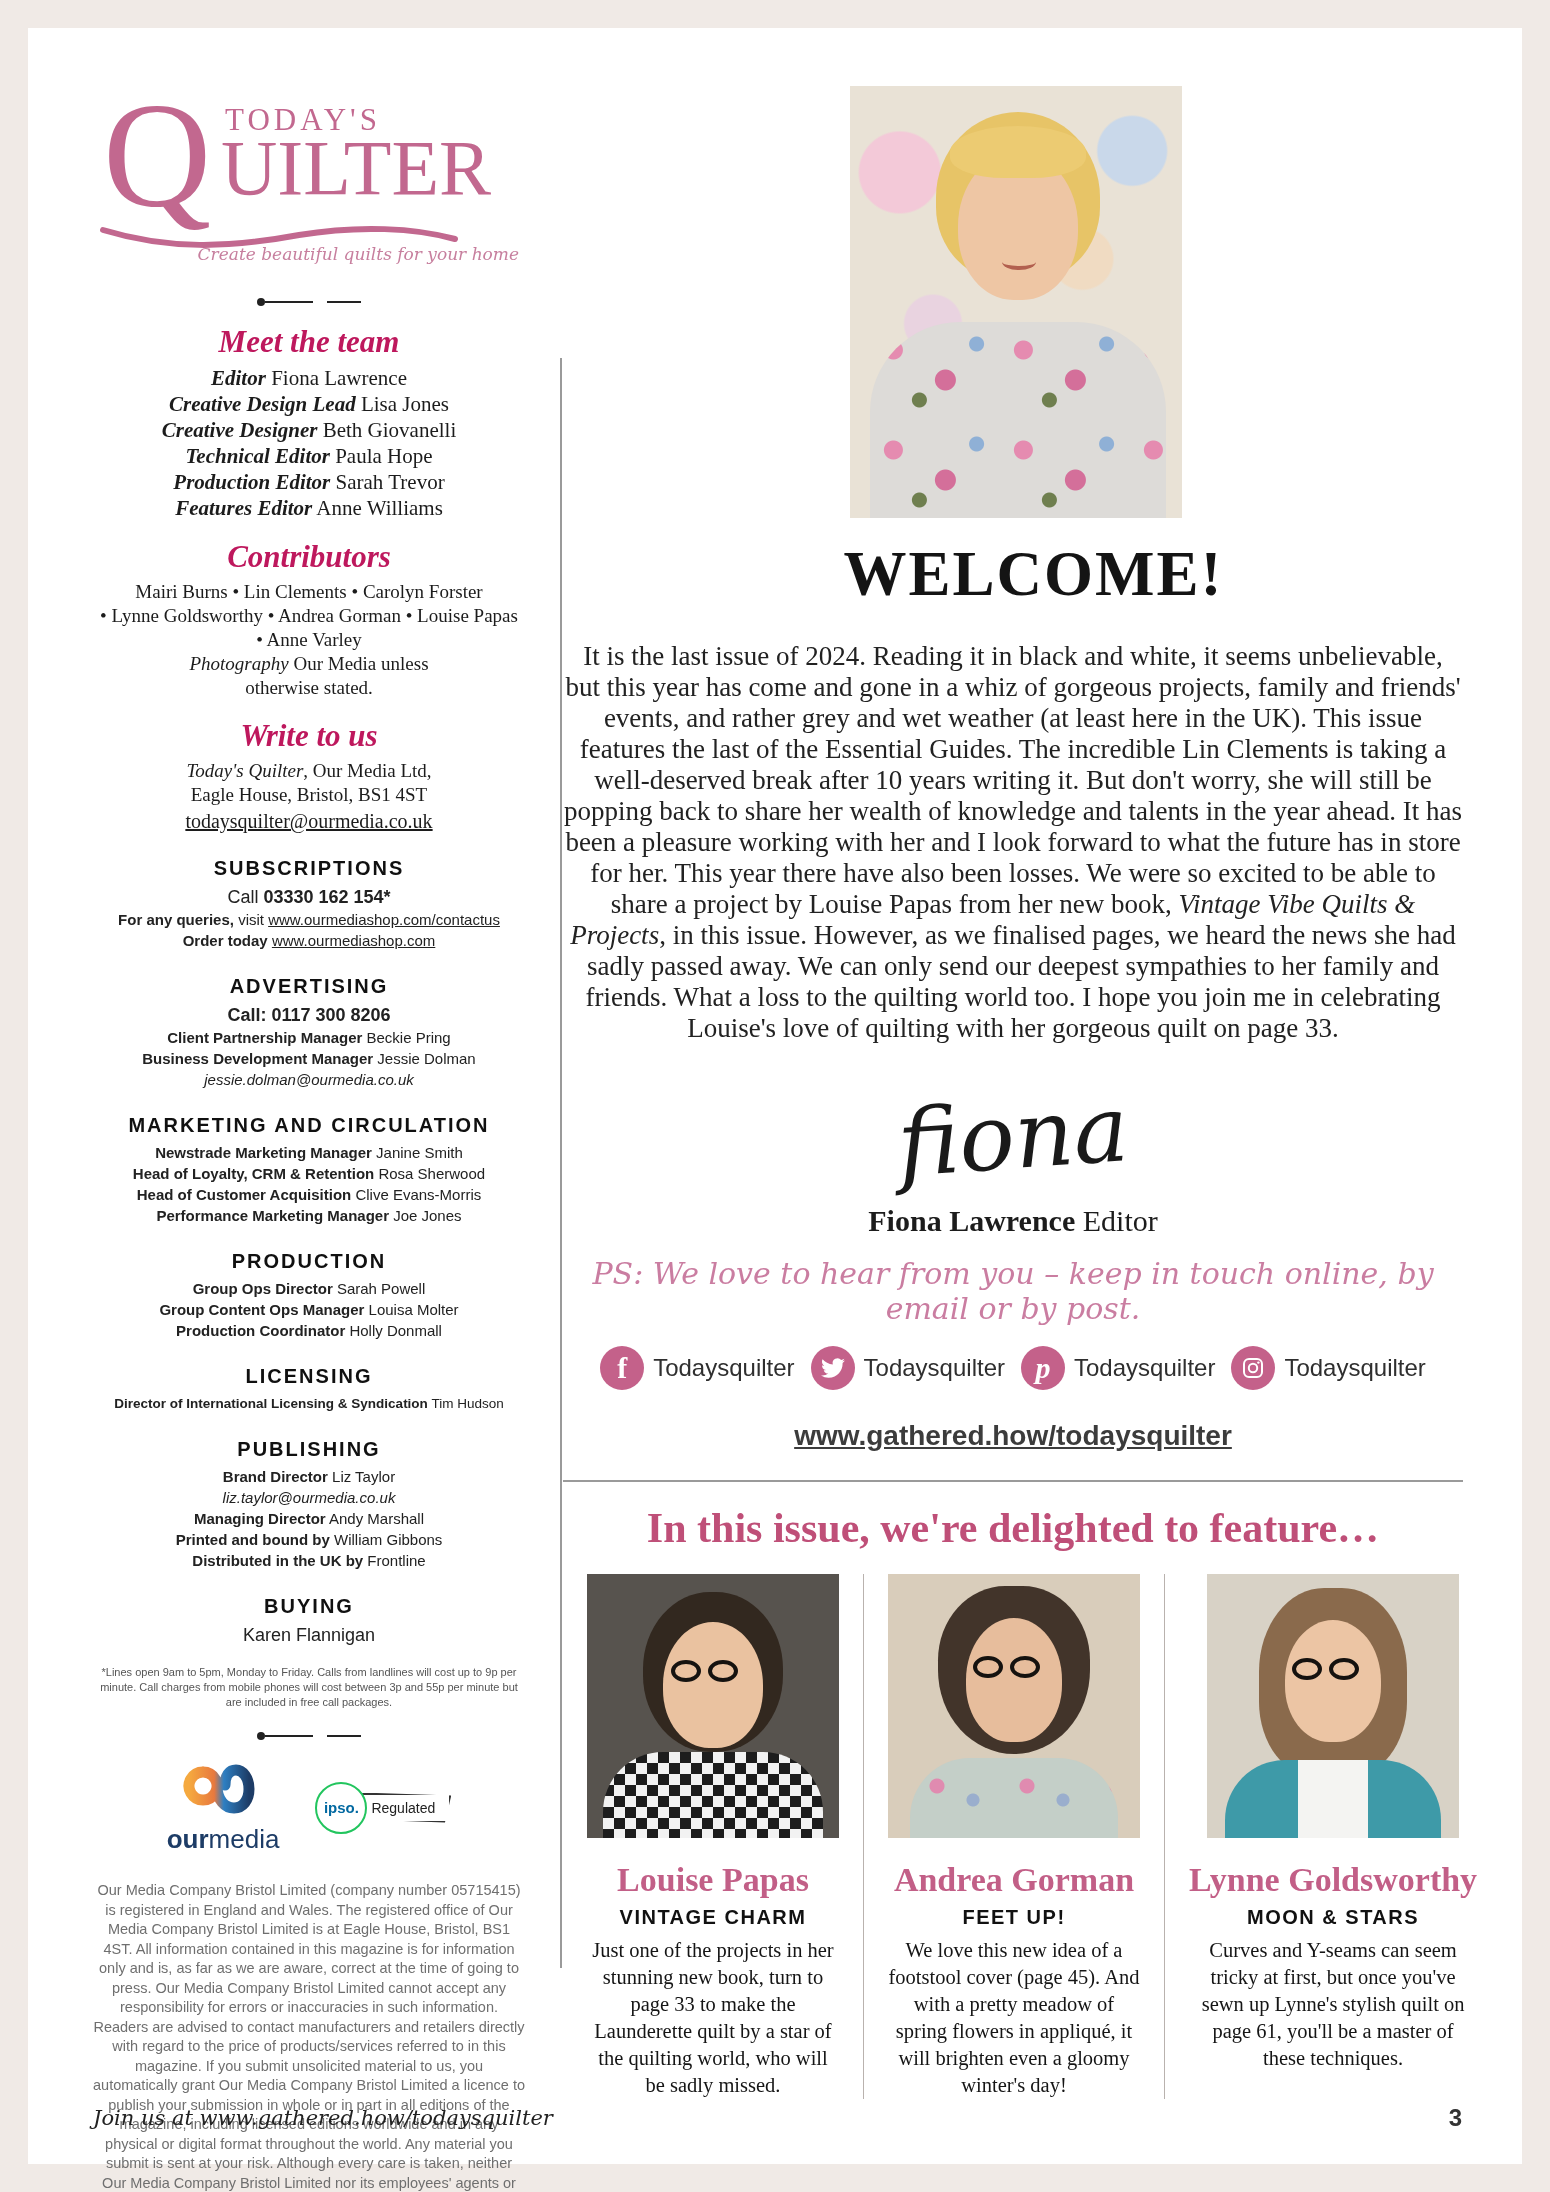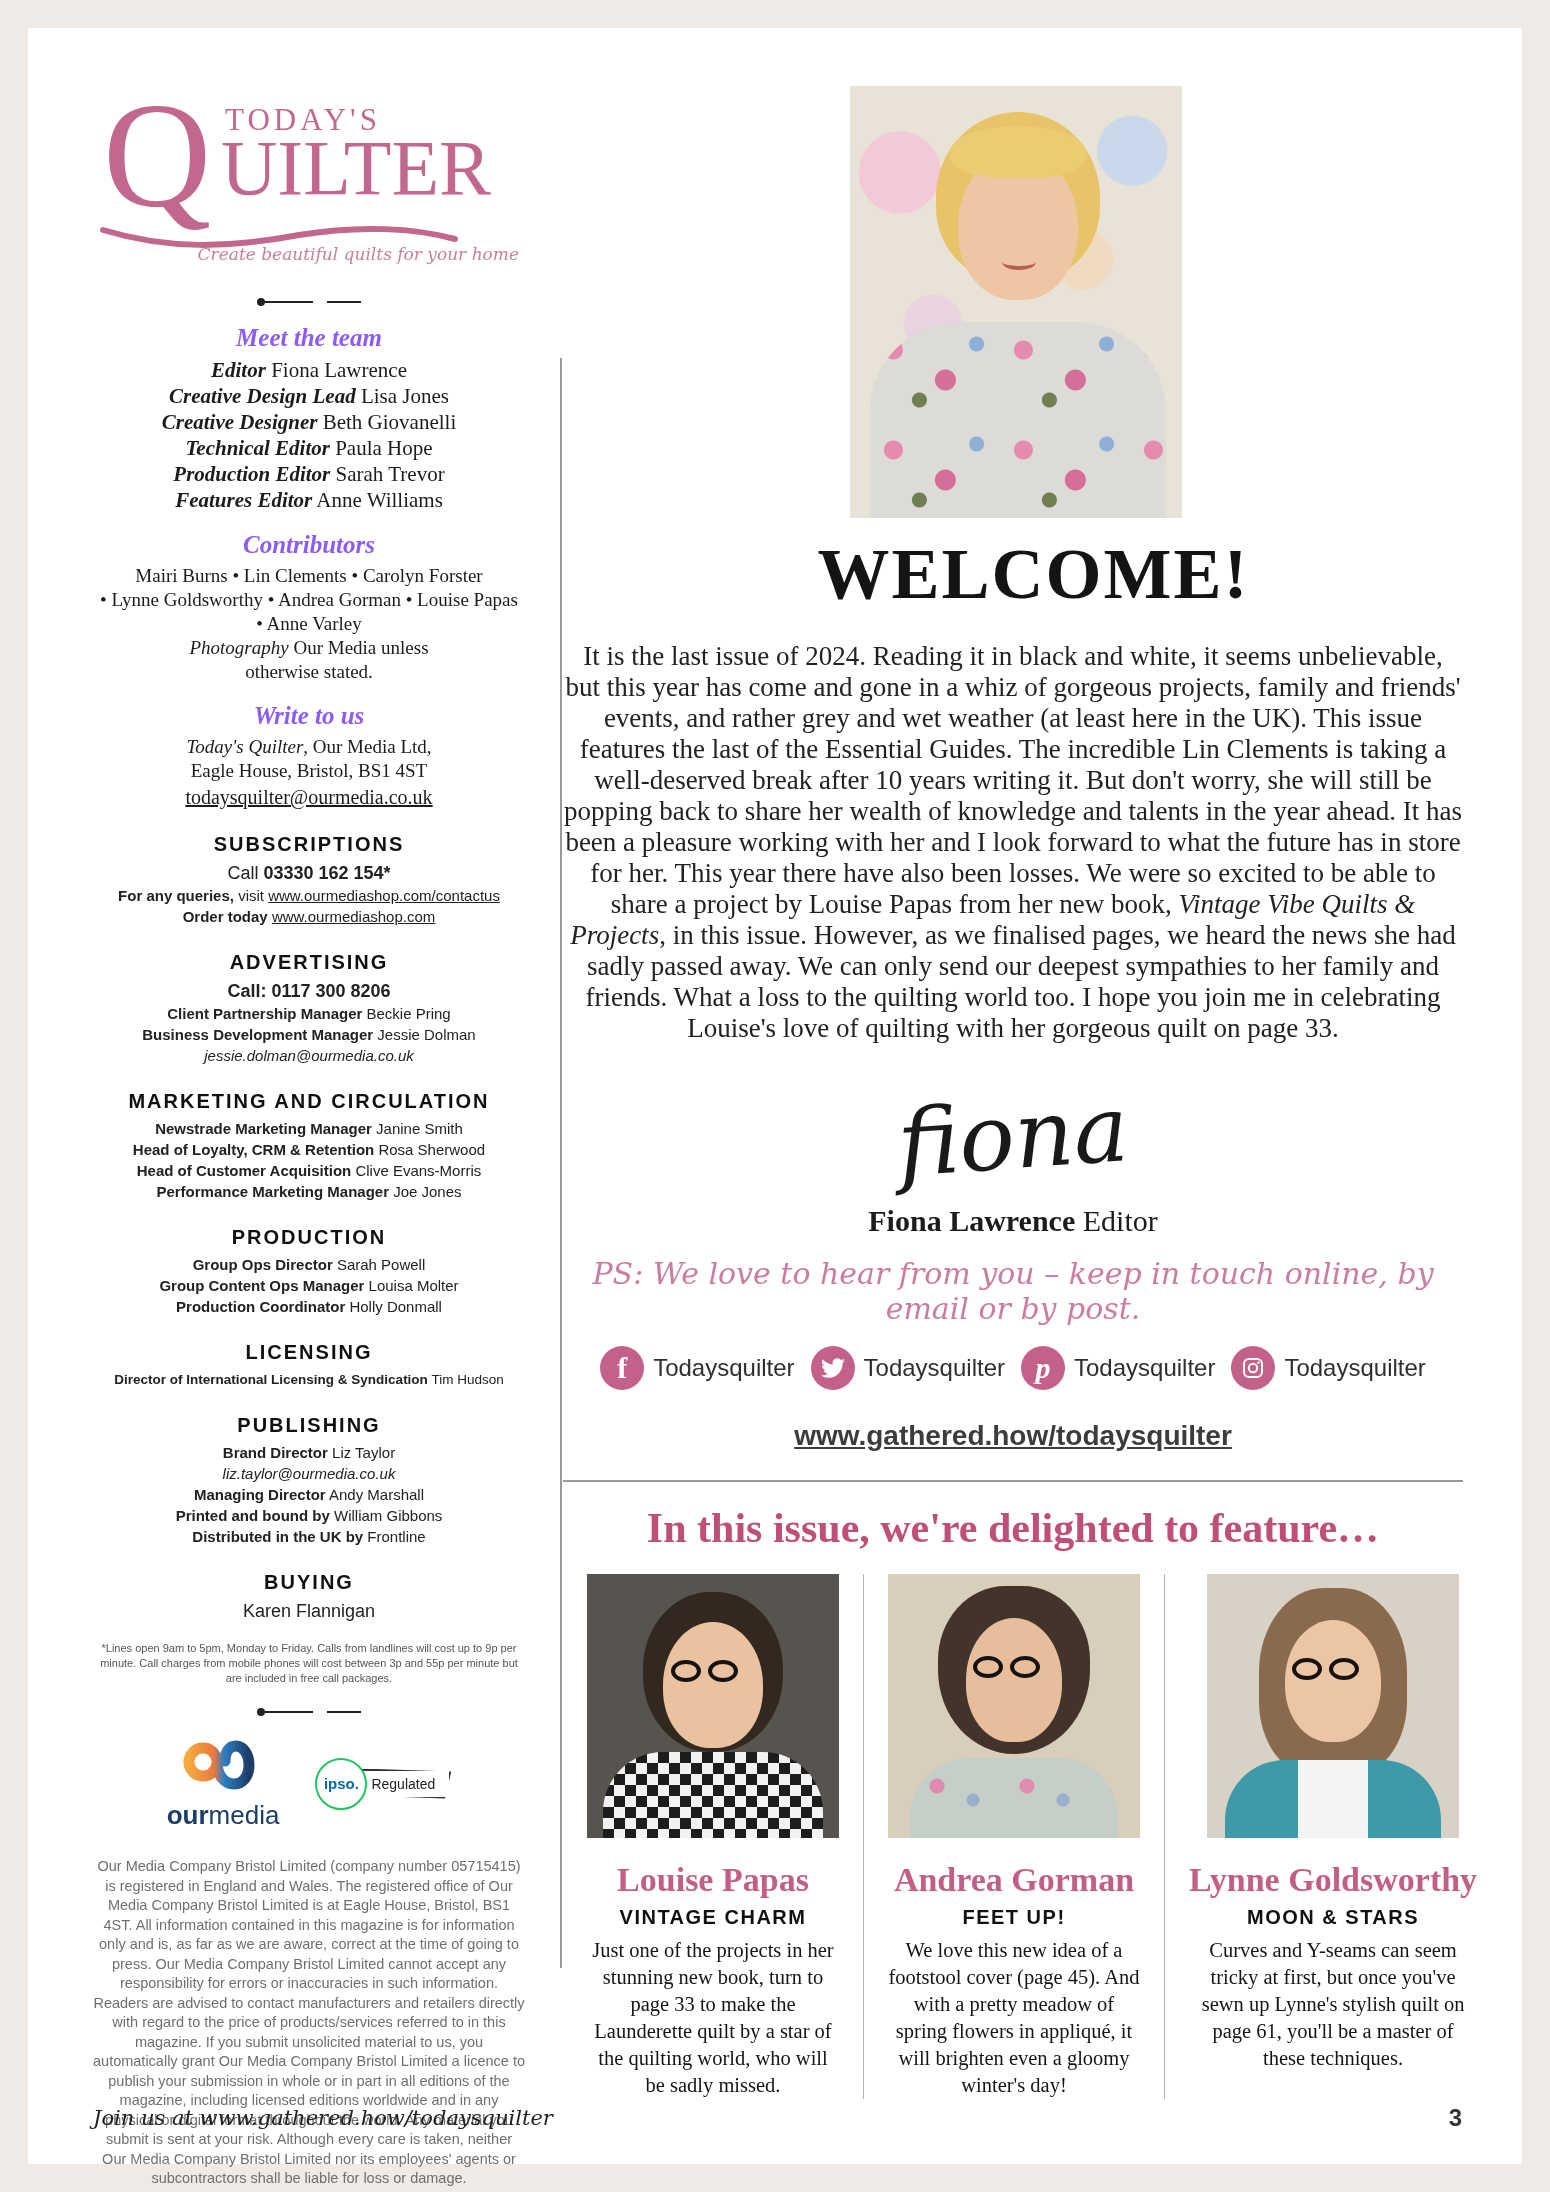--- a/index.html
+++ b/index.html
@@ -13,21 +13,21 @@
   .logo .q { position:absolute; left:10px; top:-6px; font-size:150px; line-height:150px; color:#c2688f; font-family:"Liberation Serif", serif; }
   .logo .todays { position:absolute; left:132px; top:16px; font-size:31px; letter-spacing:4px; color:#c2688f; }
   .logo .uilter { position:absolute; left:128px; top:42px; font-size:78px; line-height:80px; color:#c2688f; }
   .logo .swoosh { position:absolute; left:6px; top:136px; }
   .logo .tagline { position:absolute; right:6px; top:158px; font-style:italic; font-size:17px; color:#c77f9e; font-family:"DejaVu Serif", serif; }
   .orn { display:flex; align-items:center; justify-content:center; margin:16px auto 0; }
   .orn .dot { width:8px; height:8px; border-radius:50%; background:#222; }
   .orn .l1 { width:48px; height:2px; background:#222; }
   .orn .gap { width:14px; }
   .orn .l2 { width:34px; height:2px; background:#222; }
-  .pinkhead { font-weight:bold; font-style:italic; font-size:25px; color:#8b5cf6; margin:18px 0 5px; }
+  .pinkhead { font-weight:bold; font-style:italic; font-size:31px; color:#be185d; margin:18px 0 5px; }
   .teamline { font-size:21px; line-height:26px; }
   .teamline .role { font-weight:bold; font-style:italic; }
   .contrib { font-size:19px; line-height:24px; }
   .contrib .it { font-style:italic; }
   .email { text-decoration:underline; font-size:20px; margin-top:2px; }
   .sanshead { font-family:"Liberation Sans", sans-serif; font-weight:bold; font-size:20px; letter-spacing:2px; color:#101010; margin:24px 0 5px; }
   .sline { font-family:"Liberation Sans", sans-serif; font-size:15px; line-height:21px; color:#222; }
   .sline b { font-weight:bold; }
   .sline.big { font-size:18px; line-height:24px; }
   .sline .ul { text-decoration:underline; }
@@ -60,21 +60,21 @@
   .hero .sweater { position:absolute; left:20px; top:236px; width:296px; height:200px; border-radius:90px 90px 0 0; background-color:#dddbd8;
           background-image:
             radial-gradient(circle at 18% 28%, #e58bb0 0 9px, transparent 10px),
             radial-gradient(circle at 58% 58%, #d46f9a 0 10px, transparent 11px),
             radial-gradient(circle at 82% 22%, #8fb0d6 0 7px, transparent 8px),
             radial-gradient(circle at 38% 78%, #6f7f4f 0 7px, transparent 8px);
           background-size:130px 100px; }
 
   
   .main { position:absolute; left:535px; top:495px; width:900px; text-align:center; }
-  .welcome { font-size:72px; line-height:102px; font-weight:bold; letter-spacing:2px; color:#141414;padding-left:41px; }
+  .welcome { font-size:63px; line-height:102px; font-weight:bold; letter-spacing:2px; color:#141414;padding-left:41px; }
   .bodytext { font-size:27px; line-height:31px; color:#222; margin-top:16px; }
   .sig { font-family:"DejaVu Serif", serif; font-style:italic; font-size:92px; line-height:118px; margin-top:34px; color:#1a1a1a; transform:rotate(-4deg); }
   .signed { font-size:30px; margin-top:8px; }
   .signed b { font-weight:bold; }
   .ps { font-family:"DejaVu Serif", serif; font-style:italic; font-size:30px; color:#ca7da1; margin-top:18px; }
   .socials { display:flex; justify-content:center; align-items:center; gap:16px; margin-top:20px; }
   .social { display:flex; align-items:center; gap:9px; }
   .scircle { width:44px; height:44px; border-radius:50%; background:#c4618a; display:flex; align-items:center; justify-content:center; color:#fff; }
   .scircle .fb { font-family:"Liberation Serif", serif; font-weight:bold; font-size:30px; line-height:30px; }
   .scircle .pin { font-family:"Liberation Serif", serif; font-weight:bold; font-style:italic; font-size:30px; line-height:30px; }

